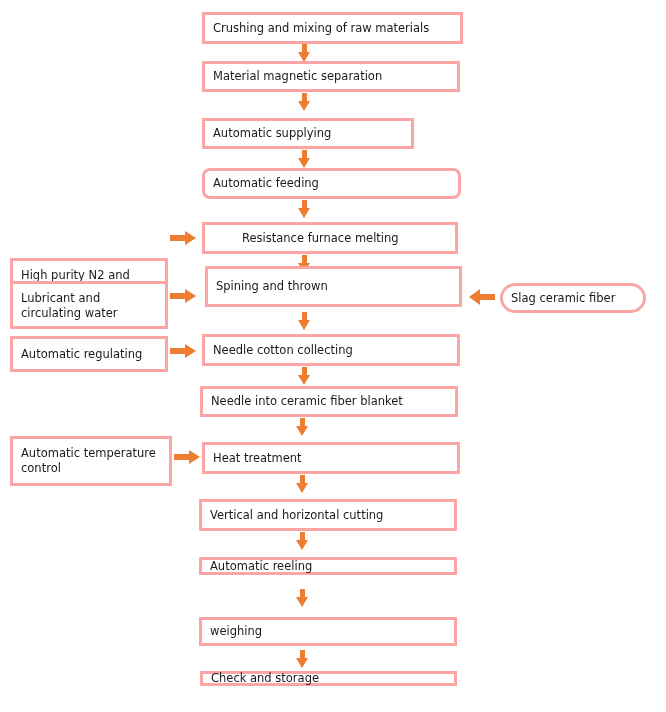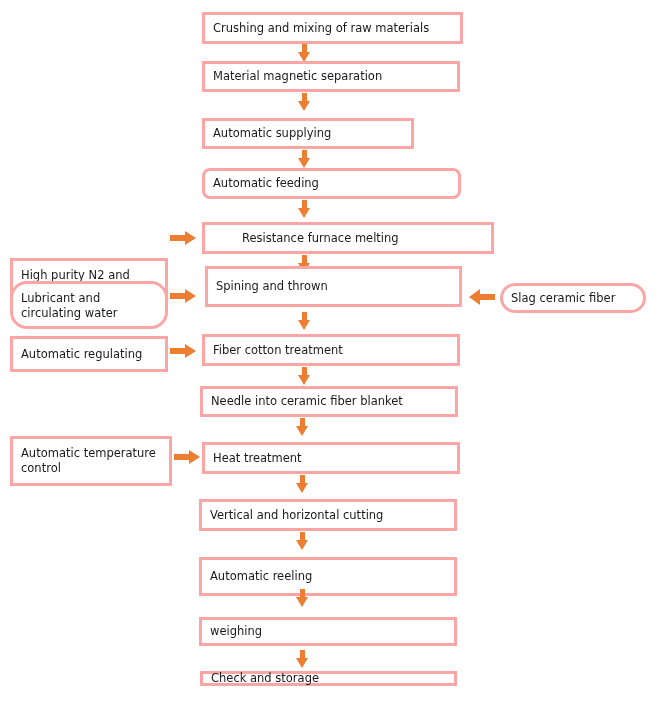--- a/index.html
+++ b/index.html
@@ -143,35 +143,35 @@
       <div class="head"></div>
   </div>
 
   <div class="node" style="left:202px; top:168px; width:259px; height:31px;border-radius:8px;">Automatic feeding</div>
 
   <div class="arrow-down" style="left:298px; top:200px;">
     <div class="shaft"></div>
       <div class="head"></div>
   </div>
 
-  <div class="node" style="left:202px; top:222px; width:292px; height:32px;padding-left:37px;">Resistance furnace melting</div>
+  <div class="node" style="left:202px; top:222px; width:256px; height:32px;padding-left:37px;">Resistance furnace melting</div>
 
   <div class="arrow-down" style="left:298px; top:255px;">
     <div class="shaft"></div>
       <div class="head"></div>
   </div>
 
   <div class="node" style="left:205px; top:266px; width:257px; height:41px;">Spining and thrown</div>
 
   <div class="arrow-down" style="left:298px; top:312px;">
     <div class="shaft"></div>
       <div class="head"></div>
   </div>
 
-  <div class="node" style="left:202px; top:334px; width:258px; height:32px;">Fiber cotton treatment</div>
+  <div class="node" style="left:202px; top:334px; width:258px; height:32px;">Needle cotton collecting</div>
 
   <div class="arrow-down" style="left:298px; top:367px;">
     <div class="shaft"></div>
       <div class="head"></div>
   </div>
 
   <div class="node" style="left:200px; top:386px; width:258px; height:31px;">Needle into ceramic fiber blanket</div>
 
   <div class="arrow-down" style="left:296px; top:418px;">
     <div class="shaft"></div>
@@ -185,21 +185,21 @@
       <div class="head"></div>
   </div>
 
   <div class="node" style="left:199px; top:499px; width:258px; height:32px;">Vertical and horizontal cutting</div>
 
   <div class="arrow-down" style="left:296px; top:532px;">
     <div class="shaft"></div>
       <div class="head"></div>
   </div>
 
-  <div class="node" style="left:199px; top:557px; width:258px; height:39px;">Automatic reeling</div>
+  <div class="node" style="left:199px; top:557px; width:258px; height:18px;">Automatic reeling</div>
 
   <div class="arrow-down" style="left:296px; top:589px;">
     <div class="shaft"></div>
       <div class="head"></div>
   </div>
 
   <div class="node" style="left:199px; top:617px; width:258px; height:29px;">weighing</div>
 
   <div class="arrow-down" style="left:296px; top:650px;">
     <div class="shaft"></div>
@@ -208,21 +208,21 @@
 
   <div class="node" style="left:200px; top:671px; width:257px; height:15px;">Check and storage</div>
 
   <div class="node two-line" style="left:10px; top:220px; width:158px; height:50px;margin-top:38px;">High purity N2 and
 circulating water</div>
   <div class="arrow-right" style="left:170px; top:231px;">
     <div class="shaft"></div>
       <div class="head"></div>
   </div>
 
-  <div class="node two-line" style="left:10px; top:281px; width:158px; height:48px;border-radius:17px;">Lubricant and
+  <div class="node two-line" style="left:10px; top:281px; width:158px; height:48px;">Lubricant and
 circulating water</div>
   <div class="arrow-right" style="left:170px; top:289px;">
     <div class="shaft"></div>
       <div class="head"></div>
   </div>
 
   <div class="node" style="left:10px; top:336px; width:158px; height:36px;">Automatic regulating</div>
   <div class="arrow-right" style="left:170px; top:344px;">
     <div class="shaft"></div>
       <div class="head"></div>

